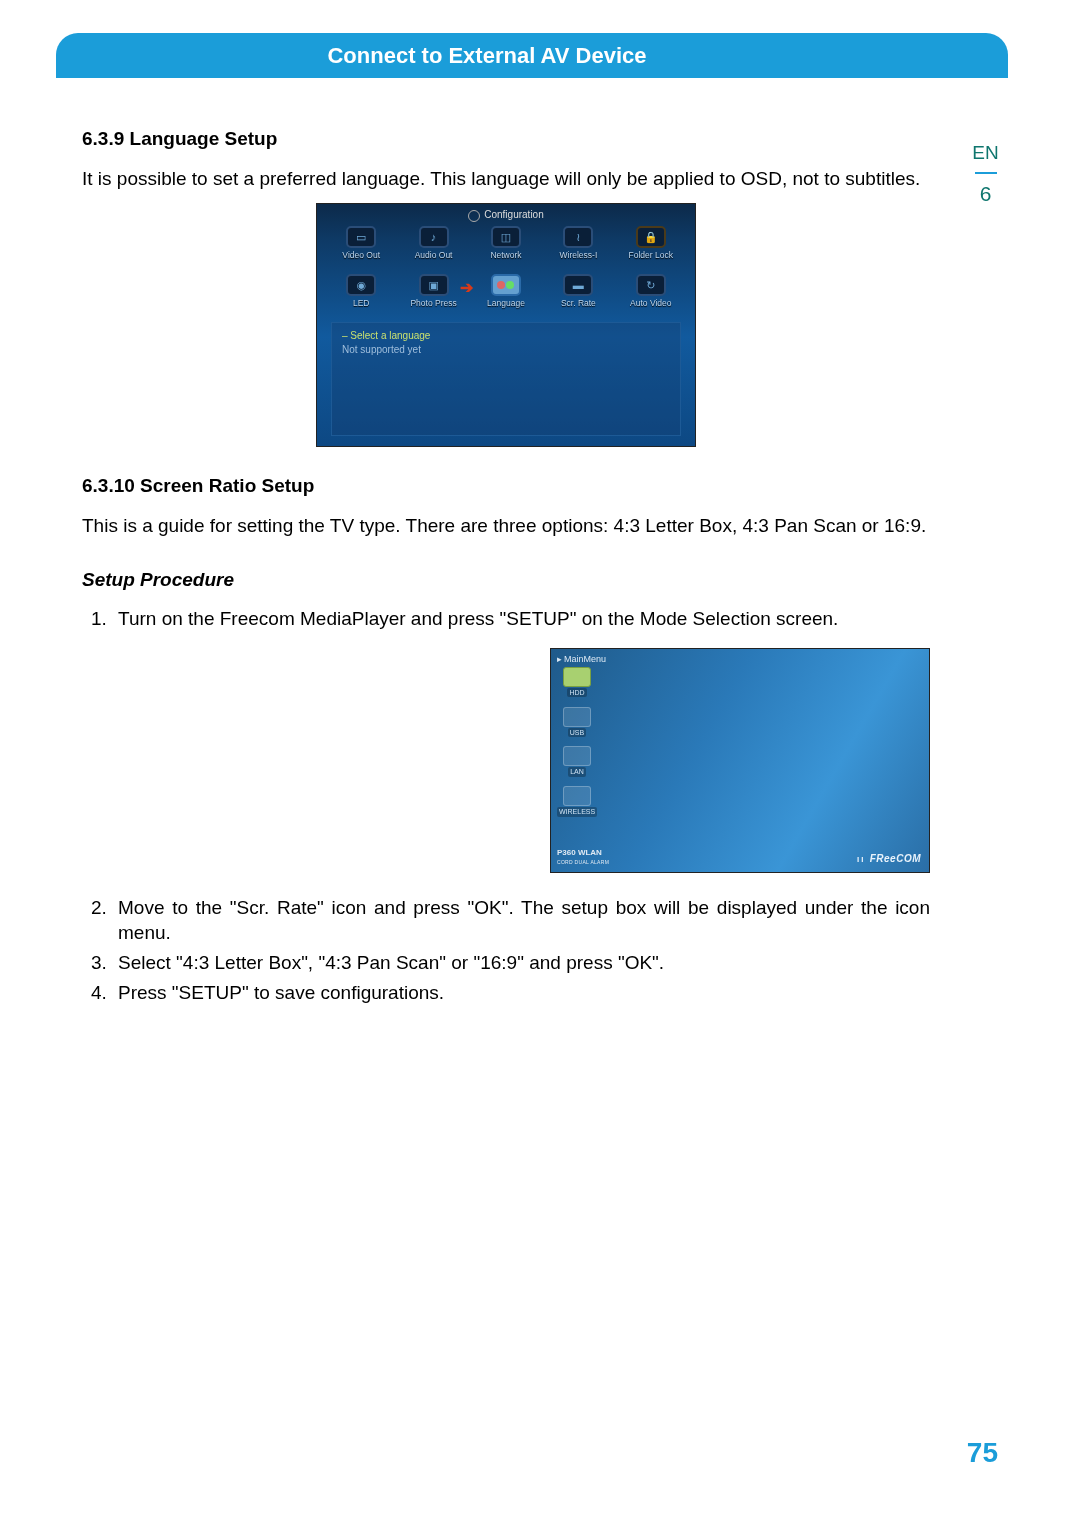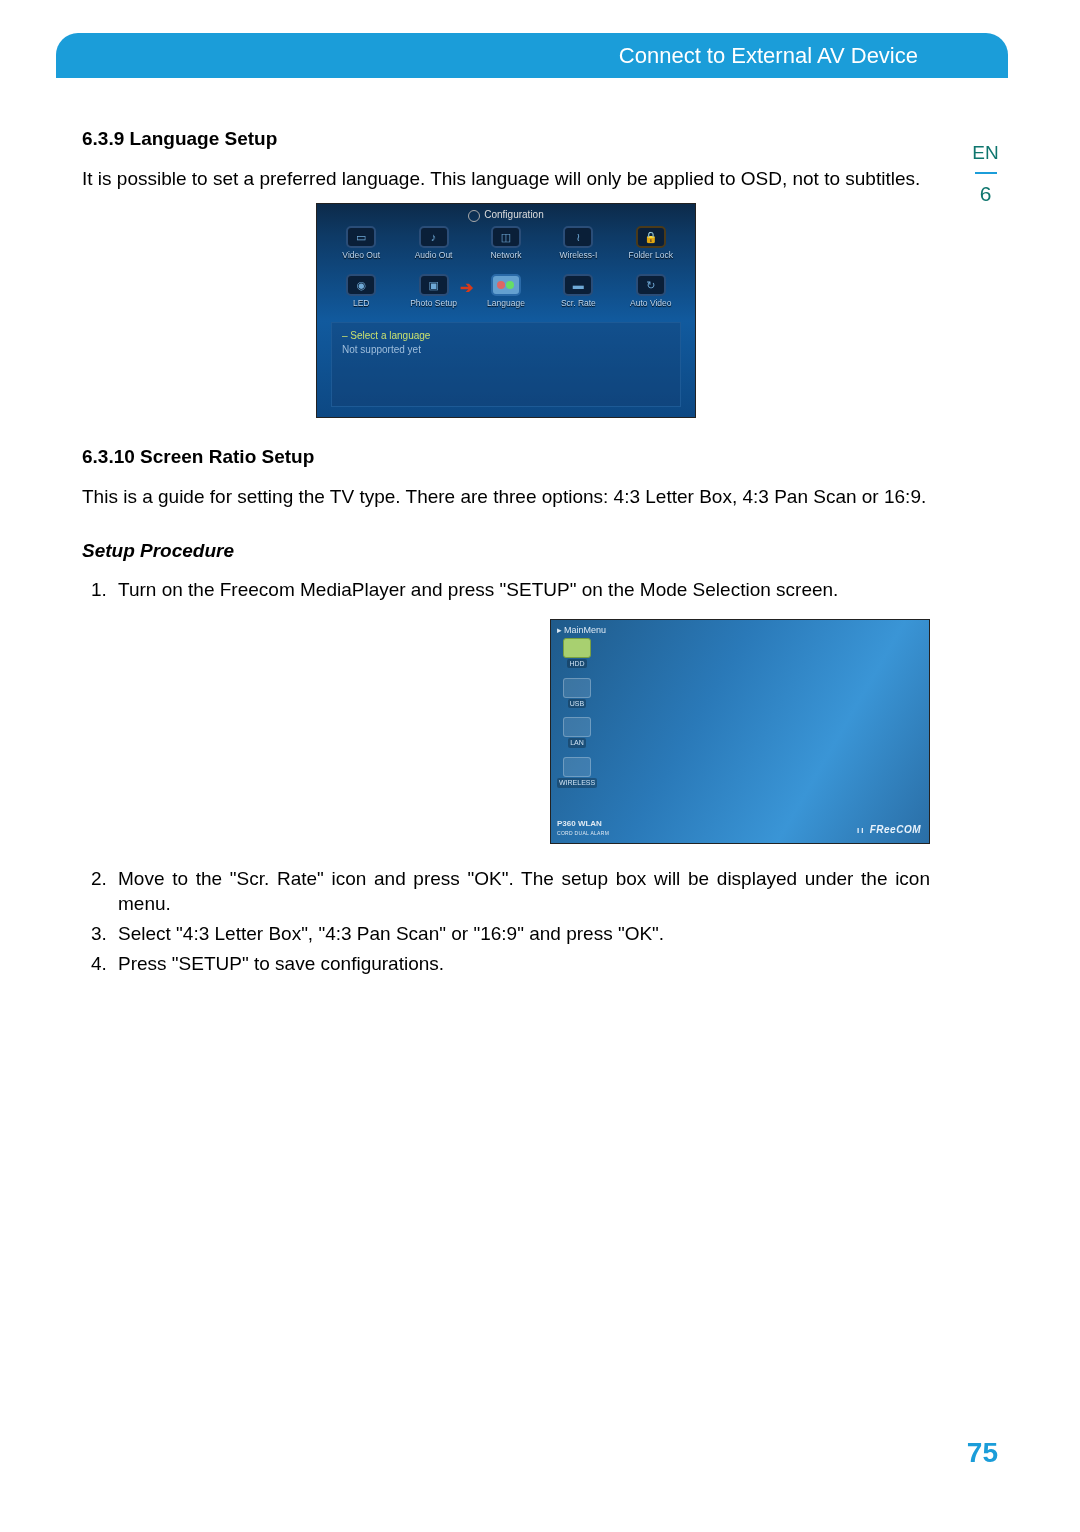--- a/index.html
+++ b/index.html
@@ -16,25 +16,25 @@
   .header-bar {
     position: absolute;
     top: 33px;
     left: 56px;
     right: 72px;
     height: 45px;
     background: #1B9DD9;
     border-radius: 22px 22px 0 0;
     display: flex;
     align-items: center;
-    justify-content: flex-end;
+    justify-content: center;
     padding-right: 90px;
     color: #fff;
     font-size: 22px;
-    font-weight: 400;
+    font-weight: 700;
   }
   .side-tab {
     position: absolute;
     right: 72px;
     top: 140px;
     width: 45px;
     text-align: center;
     color: #0f766e;
     font-weight: 400;
     font-size: 19px;
@@ -60,21 +60,21 @@
     right: 82px;
     bottom: 60px;
     color: #1B9DD9;
     font-weight: 700;
     font-size: 28px;
   }
 
   
   .shot1-wrap { width:100%; display:flex; justify-content:center; margin:12px 0 26px 0; }
   .shot1 {
-    width: 380px; height: 215px;
+    width: 380px; height: 244px;
     background: linear-gradient(#0c2a4a 0%, #0e3a66 15%, #115a9e 55%, #0d4883 100%);
     border:1px solid #222; position:relative; font-size:9px; color:#fff;
   }
   .shot1 .titlebar { position:absolute; top:4px; left:0; right:0; text-align:center; font-size:10px; color:#ddd; }
   .shot1 .titlebar::before { content:""; display:inline-block; width:10px;height:10px;border:1px solid #aaa;border-radius:50%; vertical-align:middle; margin-right:4px;}
   .shot1 .row { position:absolute; left:8px; right:8px; display:flex; justify-content:space-around; }
   .shot1 .row.r1 { top:22px; }
   .shot1 .row.r2 { top:70px; }
   .shot1 .cell { width:64px; text-align:center; }
   .shot1 .ic {
@@ -156,21 +156,21 @@
             <div class="lbl">Folder Lock</div>
           </div>
       </div>
       <div class="row r2">
         <div class="cell">
             <div class="ic">◉</div>
             <div class="lbl">LED</div>
           </div>
         <div class="cell">
             <div class="ic">▣</div>
-            <div class="lbl">Photo Setup</div>
+            <div class="lbl">Photo Press</div>
           </div>
         <div class="cell">
             <div class="ic lang-ic"></div>
             <div class="lbl">Language</div>
           </div>
         <div class="cell">
             <div class="ic">▬</div>
             <div class="lbl">Scr. Rate</div>
           </div>
         <div class="cell">

